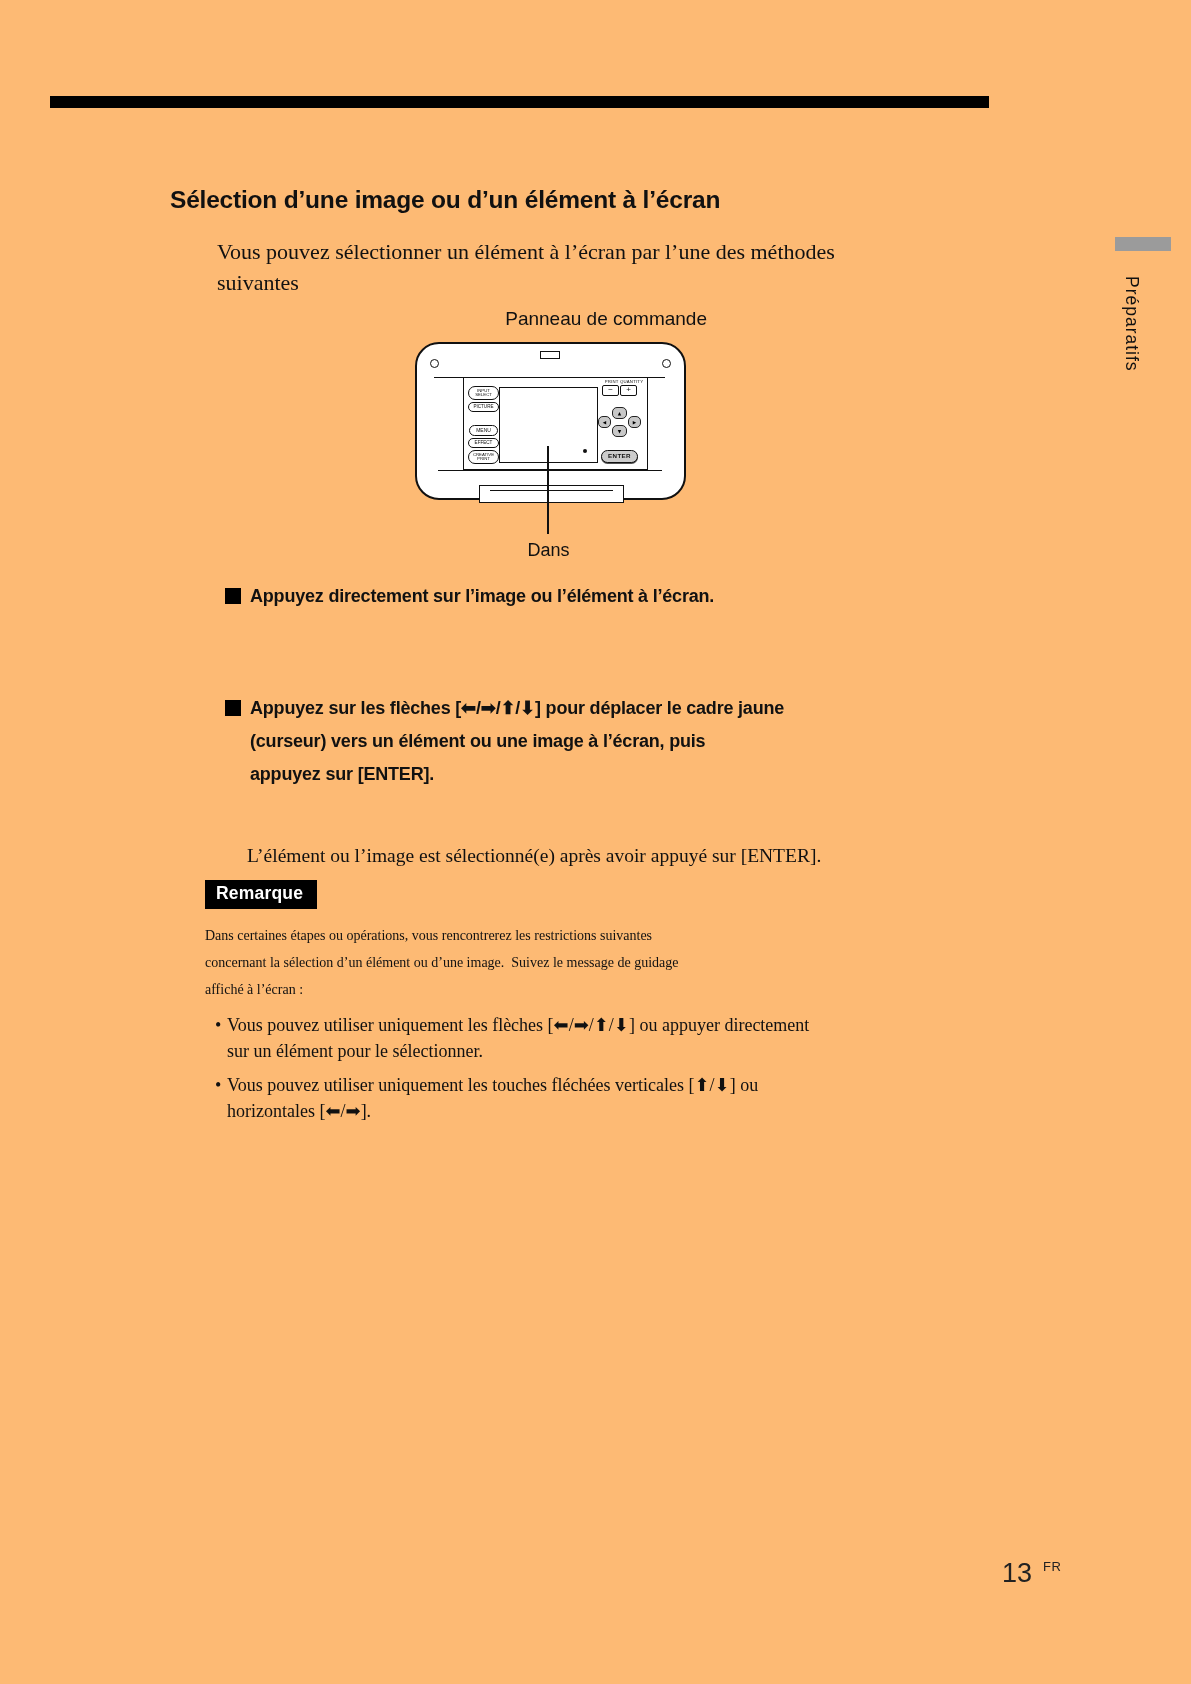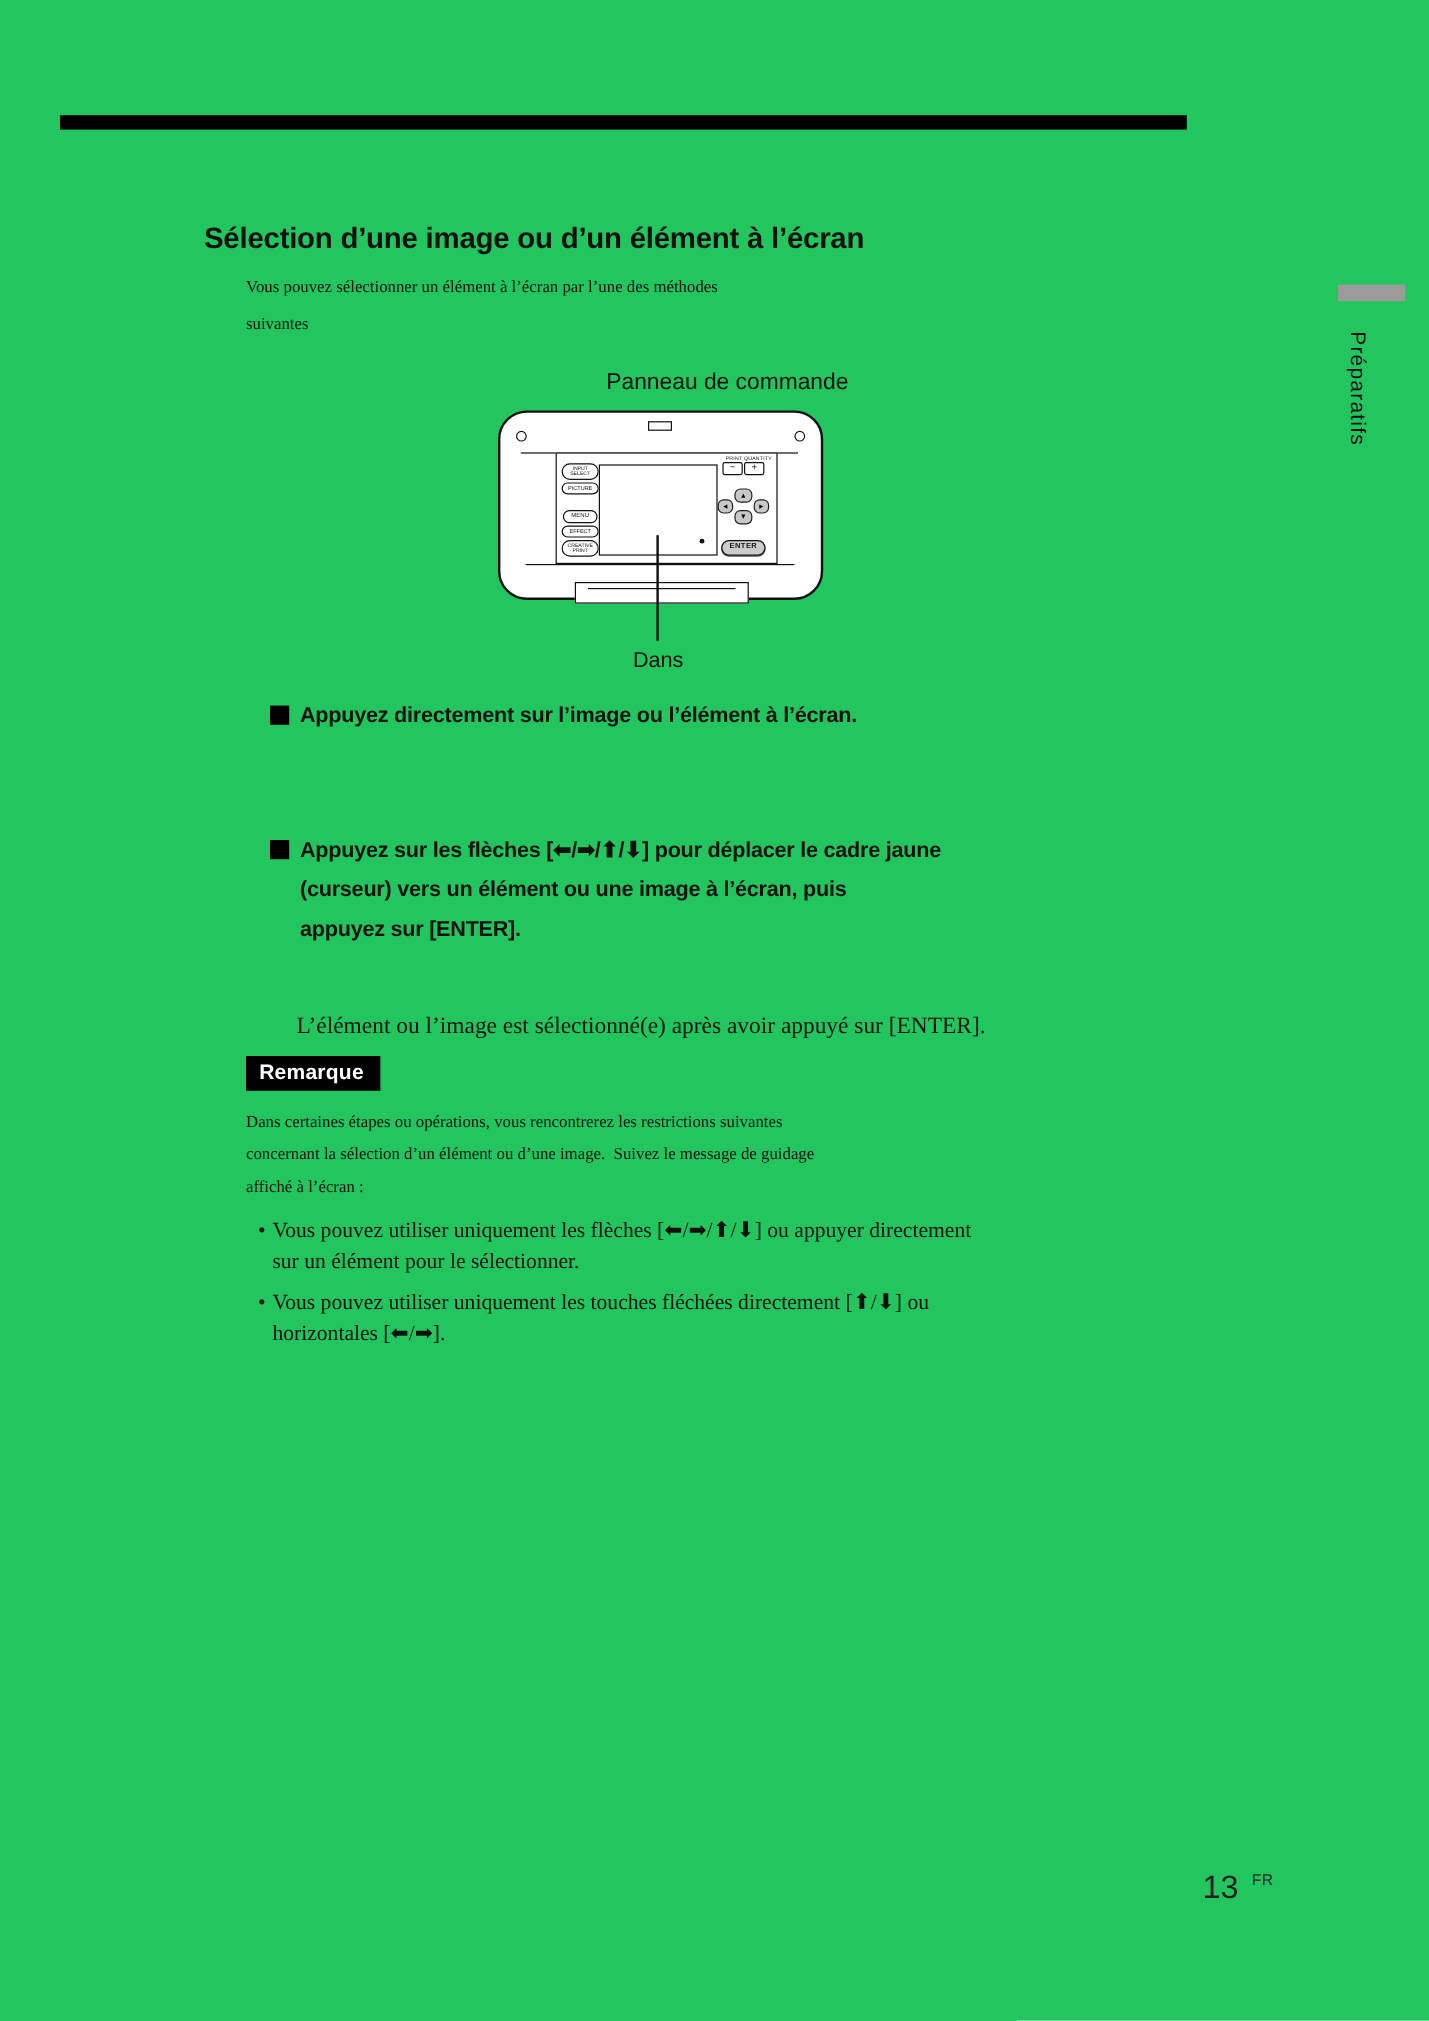--- a/index.html
+++ b/index.html
@@ -1,26 +1,26 @@
 <!DOCTYPE html>
 <html lang="fr"><head>
 <meta charset="utf-8">
 <style>
   html,body{margin:0;padding:0;background:#fff;}
-  .page{position:relative;width:1191px;height:1684px;background:#22c55e;overflow:hidden;
+  .page{position:relative;width:1191px;height:1684px;background:#fdba74;overflow:hidden;
         color:#1a1a1a;}
   .pre{white-space:pre-line;}
 
   .top-bar{position:absolute;left:50px;top:96px;width:939px;height:12px;background:#000;}
 
   .title{position:absolute;left:170px;top:186px;margin:0;font-family:"Liberation Sans",sans-serif;
          font-size:24.5px;font-weight:bold;letter-spacing:-0.2px;color:#111;}
 
-  .intro{position:absolute;left:205px;top:224px;margin:0;font-family:"Liberation Serif",serif;
-         font-size:14px;line-height:31px;color:#111;}
+  .intro{position:absolute;left:205px;top:224px;margin:12px;font-family:"Liberation Serif",serif;
+         font-size:22px;line-height:31px;color:#111;}
 
   
   .diag-title{position:absolute;left:390px;top:308px;width:317px;text-align:right;
               font-family:"Liberation Sans",sans-serif;font-size:19px;font-weight:500;color:#111;}
   .device{position:absolute;left:415px;top:342px;width:267px;height:154px;
           border:2.5px solid #111;border-radius:24px;background:#fff;}
   .device *{position:absolute;box-sizing:border-box;}
   .top-slot{left:123px;top:7px;width:20px;height:8px;border:1.5px solid #111;background:#fff;}
   .screw{width:9px;height:9px;border:1.4px solid #111;border-radius:50%;background:#fff;}
   .screw.l{left:13px;top:15px;} .screw.r{left:245px;top:15px;}
@@ -164,21 +164,21 @@
 concernant la sélection d’un élément ou d’une image.&nbsp; Suivez le message de guidage
 affiché à l’écran :</p>
 
   <div class="bullet bl1">
     <span class="dotc">•</span>
     <span class="pre">Vous pouvez utiliser uniquement les flèches [⬅/➡/⬆/⬇] ou appuyer directement
 sur un élément pour le sélectionner.</span>
   </div>
   <div class="bullet bl2">
     <span class="dotc">•</span>
-    <span class="pre">Vous pouvez utiliser uniquement les touches fléchées directement [⬆/⬇] ou
+    <span class="pre">Vous pouvez utiliser uniquement les touches fléchées verticales [⬆/⬇] ou
 horizontales [⬅/➡].</span>
   </div>
 
   <div class="side-tab"></div>
   <div class="side-label">Préparatifs</div>
 
   <div class="page-num">
     <span>13</span><span class="page-lang">FR</span>
   </div>
 

